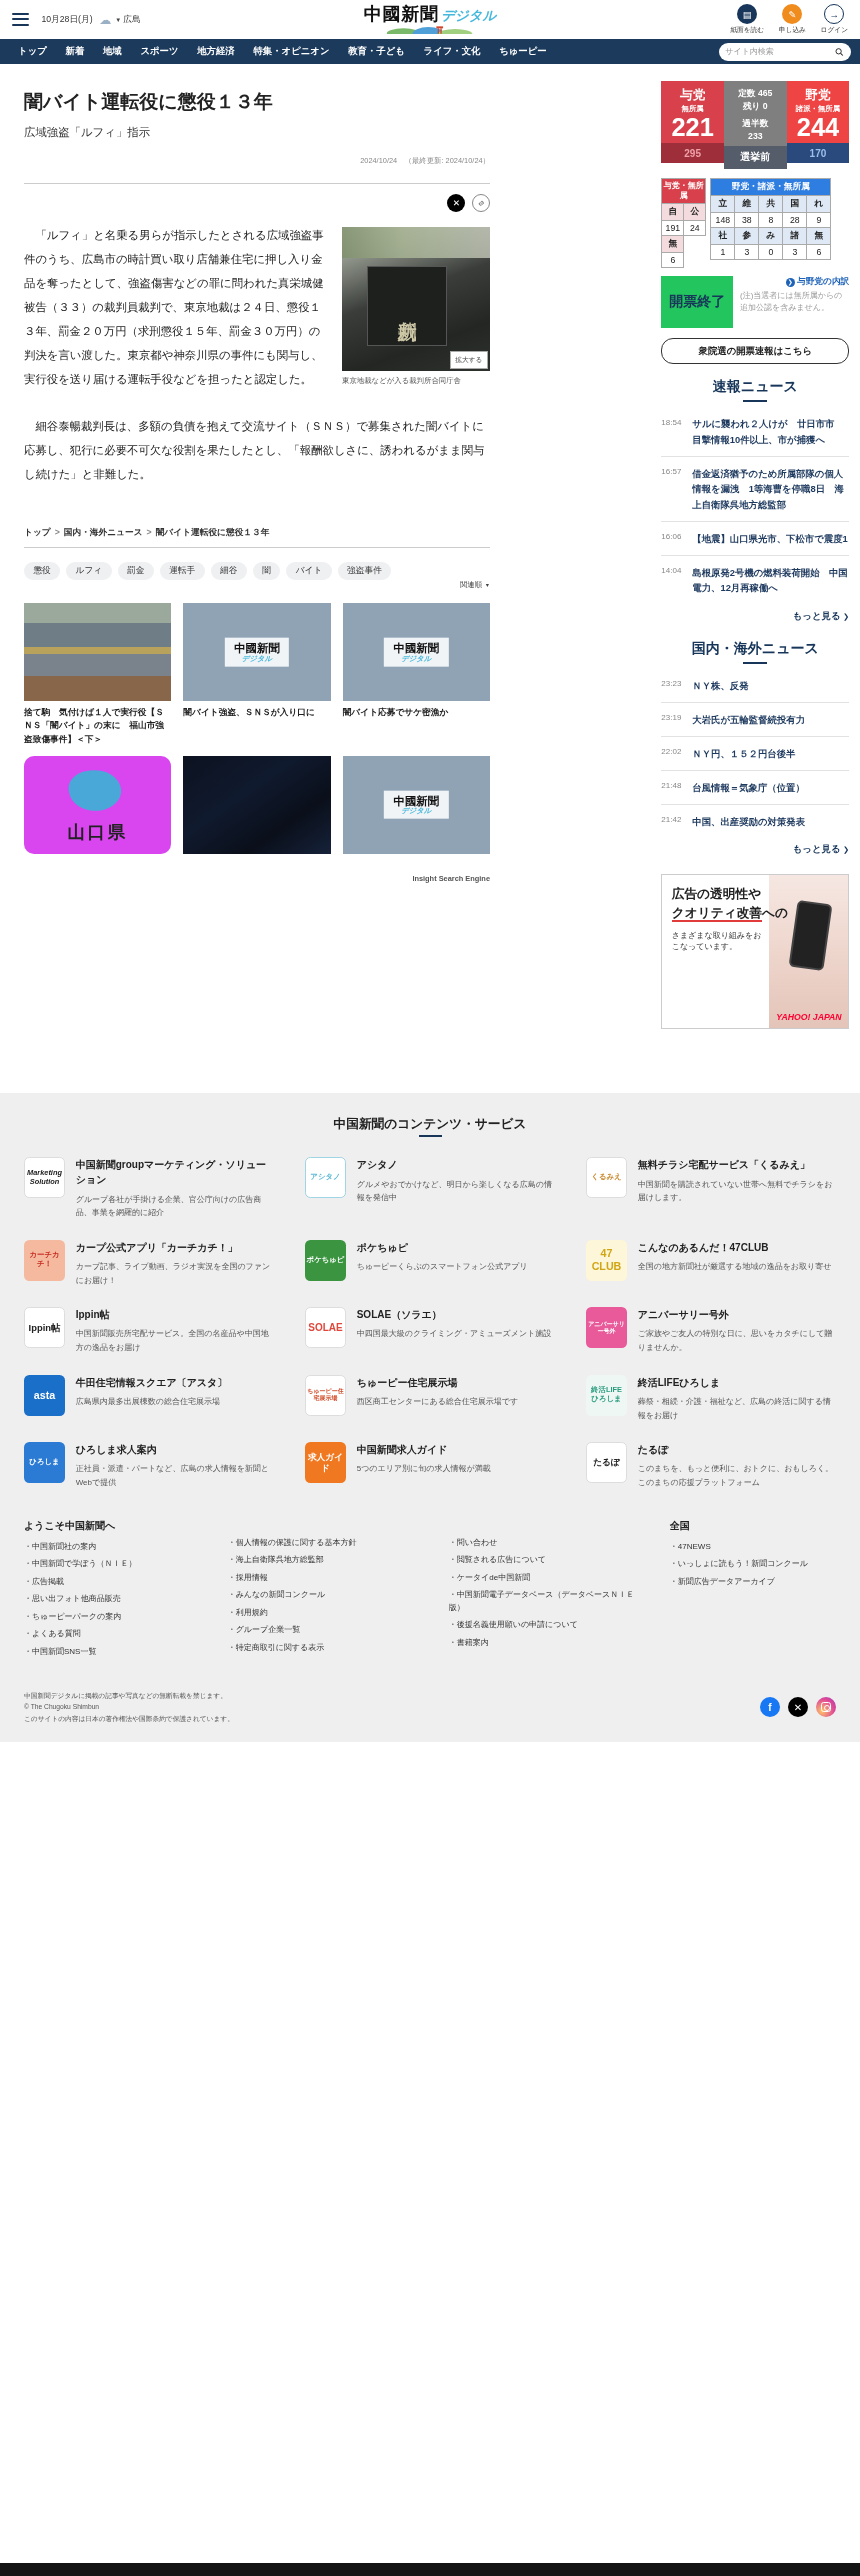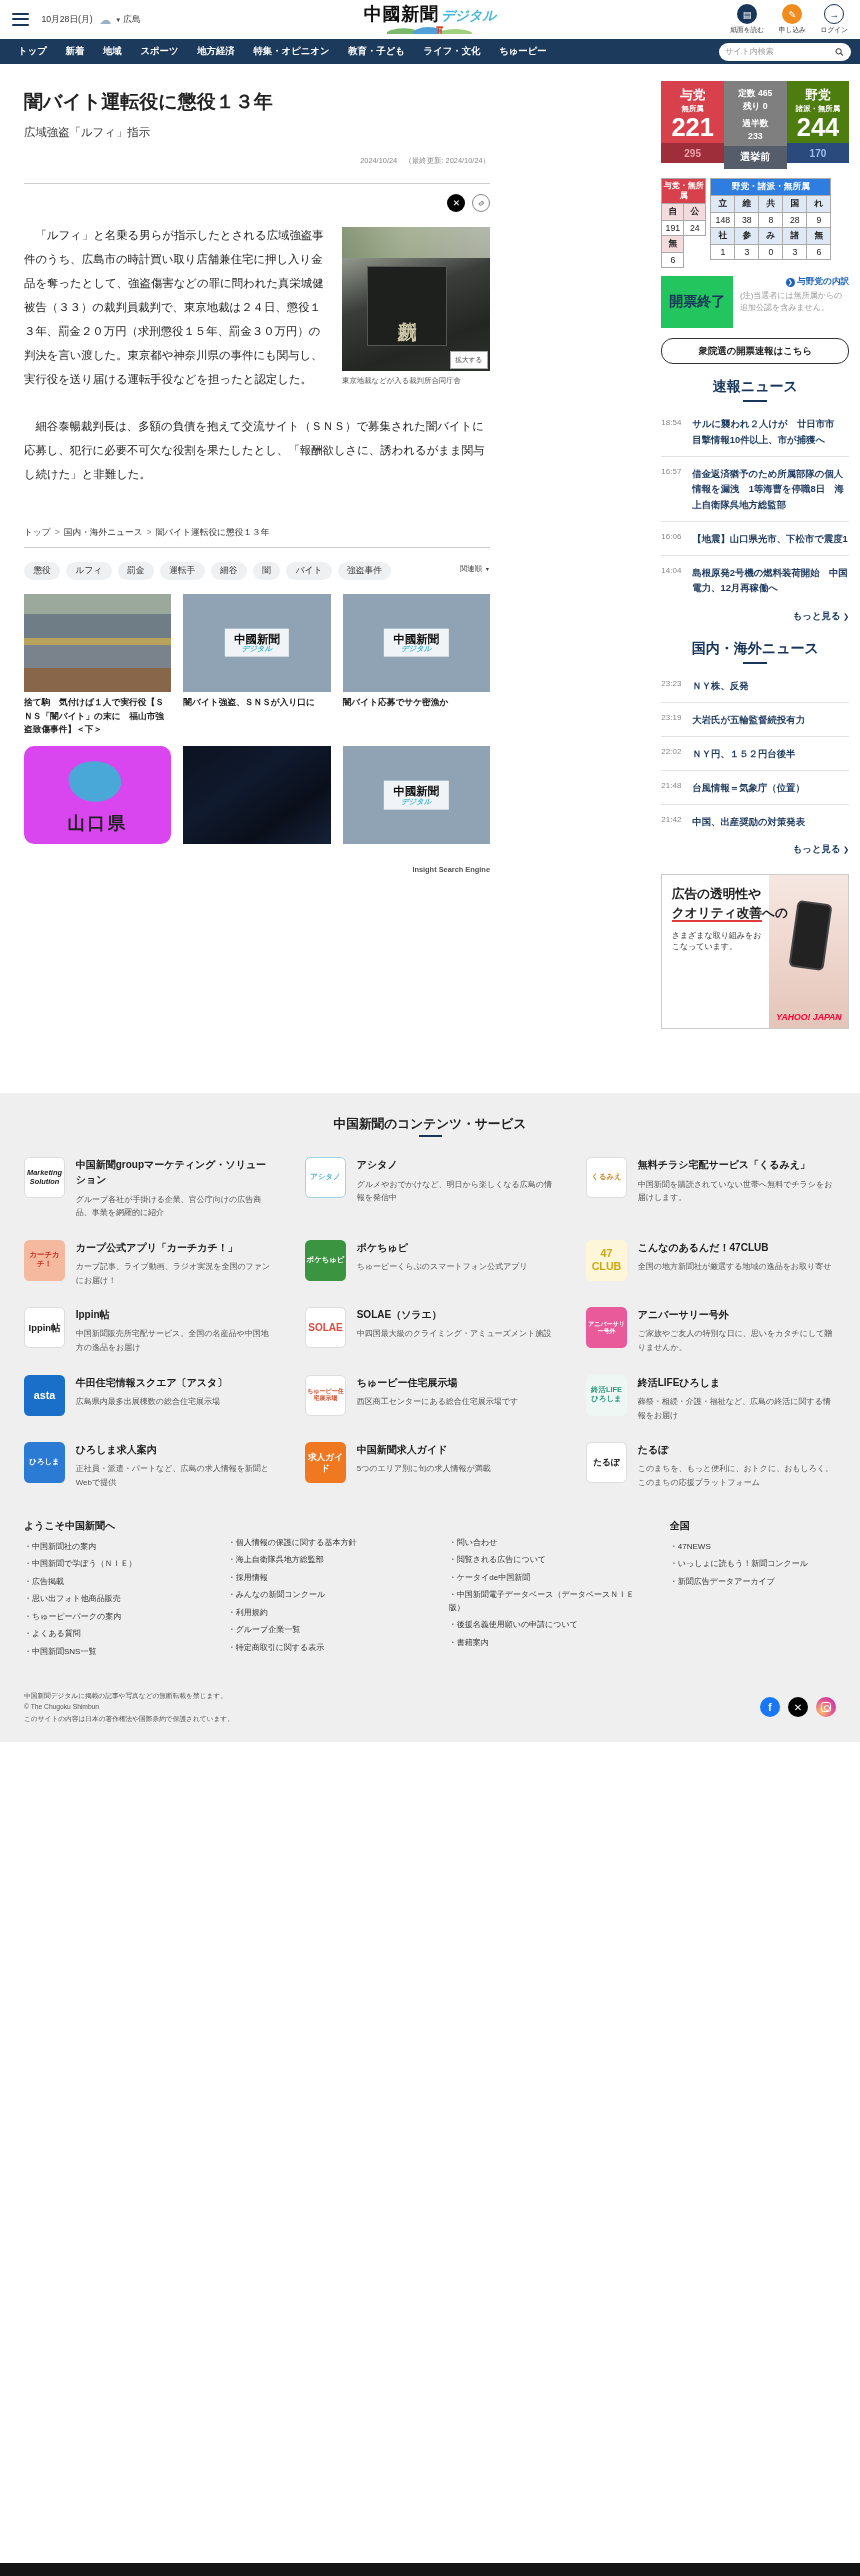--- a/index.html
+++ b/index.html
@@ -46,27 +46,27 @@
   .share-x { width:18px; height:18px; border-radius:50%; background:#000; color:#fff; display:flex; align-items:center; justify-content:center; font-size:8.7px; font-weight:bold; cursor:pointer; }
   .share-clip { width:18px; height:18px; border-radius:50%; background:#fff; border:1px solid #888; display:flex; align-items:center; justify-content:center; cursor:pointer; }
   .a-body { font-size:11.4px; line-height:2.1; color:#222; overflow:hidden; }
   .a-photo-wrap { float:right; width:148px; margin:2.7px 0 6.7px 16px; }
   .a-photo { position:relative; width:148px; height:144px; background:linear-gradient(160deg,#b9bdb4 0%,#8d9288 18%,#3a3d3a 45%,#232623 75%,#2e322d 100%); overflow:hidden; }
   .a-photo .leaf { position:absolute; top:0; left:0; right:0; height:31px; background:linear-gradient(90deg,#7d8f6a,#a9b694 40%,#c5c9bb); opacity:.8; }
   .a-photo .plate { position:absolute; top:39px; left:25.4px; width:80px; height:80px; background:#1d201d; border:1.3px solid #555; color:#cfc9a8; font-size:20px; display:flex; align-items:center; justify-content:center; writing-mode:vertical-rl; font-family:"Liberation Serif","DejaVu Serif",serif; }
   .zoom-btn { position:absolute; right:2px; bottom:2px; background:#fff; border:0.7px solid #aaa; font-size:6.7px; color:#444; padding:1.3px 4.7px; cursor:pointer; }
   .a-caption { font-size:7.4px; color:#555; margin-top:4px; line-height:1.5; }
   .a-para { margin-bottom:23px; }
-  .breadcrumb { clear:both; font-size:8.7px; color:#333; padding-top:17.4px; margin-bottom:8px; }
+  .breadcrumb { clear:both; font-size:8.7px; color:#333; padding-top:17.4px; margin-bottom:8px;font-weight:bold; }
   .breadcrumb .sep { color:#888; margin:0 4px; }
   .bc-divider { border-top:0.7px solid #ccc; margin-bottom:13.4px; }
   .tags-row { display:flex; align-items:flex-start; justify-content:space-between; margin-bottom:13.4px; }
   .tags { display:flex; flex-wrap:wrap; gap:6px; max-width:374px; }
   .tag { background:#eef0f2; border-radius:10px; padding:3.3px 9.4px; font-size:8.7px; color:#333; cursor:pointer; white-space:nowrap; }
-  .sort-ctl { font-size:7.4px; color:#444; display:flex; align-items:center; gap:2.7px; cursor:pointer; margin-top:2px; }
+  .sort-ctl { font-size:7.4px; color:#444; display:flex; align-items:center; gap:2.7px; cursor:pointer; margin-top:18px; }
   .sort-ctl .tri { font-size:5.3px; }
   .rel-grid { display:grid; grid-template-columns:repeat(3,1fr); column-gap:12px; row-gap:9.4px; }
   .rel-item { cursor:pointer; }
   .rel-item.clipped { height:112px; overflow:hidden; }
   .rel-thumb { width:100%; height:98px; position:relative; overflow:hidden; background:#8fa3b5; }
   .rel-cap { font-size:8.7px; font-weight:bold; color:#222; line-height:1.55; margin-top:4.7px; }
   .thumb-city { background:
       radial-gradient(circle at 20% 30%, #b9c6d2 0 6%, transparent 7%),
       radial-gradient(circle at 70% 60%, #9fb2c2 0 8%, transparent 9%),
       linear-gradient(135deg,#7e95aa 0%,#a7b8c6 30%,#5d7astroke 0,#8199ad 55%,#b7c4cf 80%,#6d869c 100%); }
@@ -79,21 +79,21 @@
   .wm { position:absolute; left:50%; top:50%; transform:translate(-50%,-50%); background:rgba(255,255,255,.88); padding:4px 9.4px; text-align:center; line-height:1.1; }
   .wm .wm1 { font-size:11.4px; font-weight:bold; color:#111; font-family:"Liberation Serif","DejaVu Serif",serif; }
   .wm .wm2 { font-size:7.4px; color:#45b8dc; font-weight:bold; font-style:italic; }
   .rel-attr { text-align:right; font-size:7.4px; font-weight:bold; color:#555; margin-top:6.7px; }
   
   .elect-top { display:flex; margin-bottom:9.4px; }
   .et-col { width:33.33%; text-align:center; color:#fff; }
   .et-main { padding:5.3px 0 2.7px; }
   .et-red .et-main { background:#d8414b; }
   .et-gray .et-main { background:#7f7f7f; }
-  .et-blue .et-main { background:#4d7c0f; }
+  .et-blue .et-main { background:#ef4444; }
   .et-name { font-size:12.7px; font-weight:bold; }
   .et-sub { font-size:7.4px; font-weight:bold; }
   .et-seats { font-size:25.4px; font-weight:bold; line-height:1.05; }
   .et-mid-line { font-size:8.7px; font-weight:bold; line-height:1.5; }
   .et-before { padding:4.7px 0; font-size:10px; font-weight:bold; }
   .et-red .et-before { background:#9e2f3a; color:#f0a0a8; }
   .et-gray .et-before { background:#555d6b; color:#fff; }
   .et-blue .et-before { background:#2a4a7d; color:#9cc0ee; }
   .seat-tables { display:flex; gap:4px; margin-bottom:8px; align-items:flex-start; }
   table.seats { border-collapse:collapse; }

